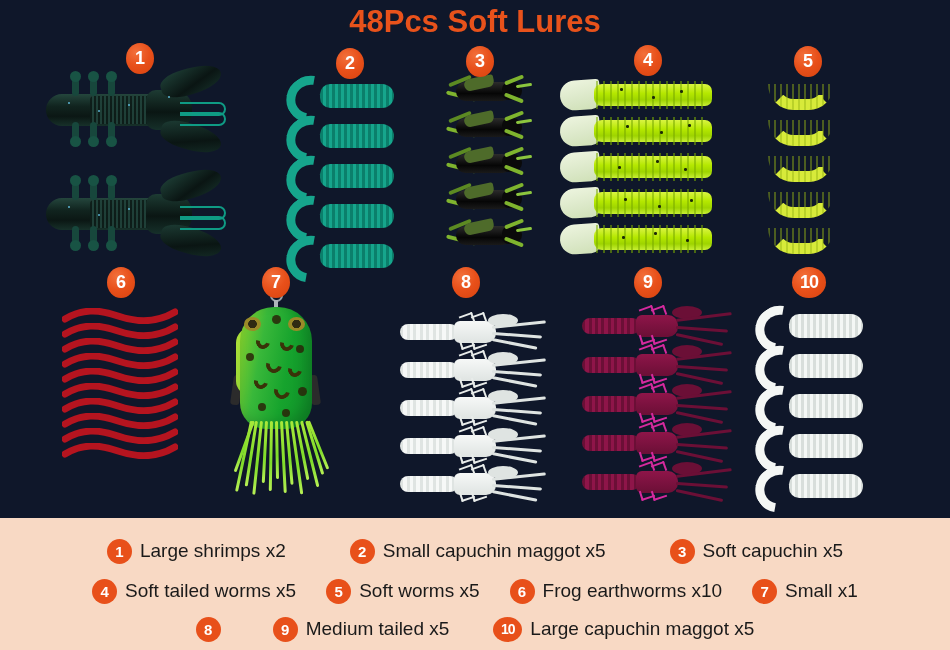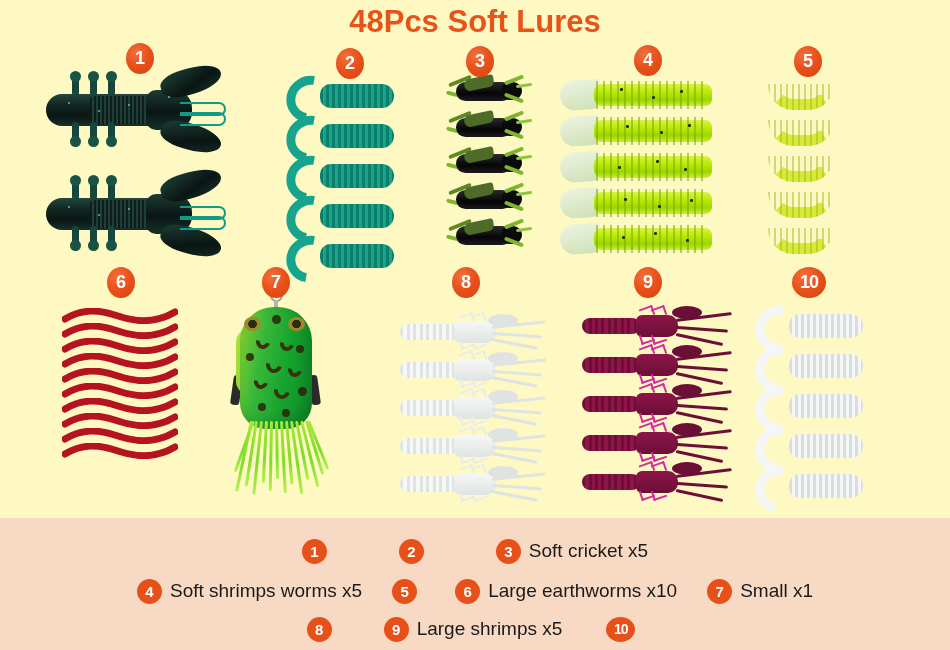--- a/index.html
+++ b/index.html
@@ -2,21 +2,21 @@
 <html><head>
 <meta charset="utf-8">
 <style>
   * { box-sizing: border-box; margin: 0; padding: 0; }
   html, body {
     width: 950px; height: 650px;
     background: #ffffff;
     font-family: "Liberation Sans", sans-serif;
     overflow: hidden;
   }
-  #page { position: relative; width: 950px; height: 578px; background: #fef9c3; padding-left: 17px; }
+  #page { position: relative; width: 950px; height: 578px; background: #0f172a; padding-left: 17px; }
 
   
   .title {
     position: absolute; top: 4px; left: 0; width: 950px;
     text-align: center;
     font-size: 31px; font-weight: bold; letter-spacing: 0px;
     color: #E8521B;
     font-family: "Liberation Sans", sans-serif;
   }
 
@@ -690,53 +690,57 @@
       <div class="badge" style="left: 262px; top: 267px;"><span>7</span></div>
       <div class="badge" style="left: 452px; top: 267px;"><span>8</span></div>
       <div class="badge" style="left: 634px; top: 267px;"><span>9</span></div>
       <div class="badge wide" style="left: 792px; top: 267px;"><span>10</span></div>
     </div>
 
   <div class="legend">
     <div class="legend-row r1" style="gap: 64px;">
         <div class="legend-item">
           <div class="legend-badge">1</div>
+          <div class="legend-text">Large shrimps x2</div>
         </div>
         <div class="legend-item">
           <div class="legend-badge">2</div>
+          <div class="legend-text">Small capuchin maggot x5</div>
         </div>
         <div class="legend-item">
           <div class="legend-badge">3</div>
-          <div class="legend-text">Soft cricket x5</div>
+          <div class="legend-text">Soft capuchin x5</div>
         </div>
       </div>
     <div class="legend-row r2" style="gap: 30px;">
         <div class="legend-item">
           <div class="legend-badge">4</div>
-          <div class="legend-text">Soft shrimps worms x5</div>
+          <div class="legend-text">Soft tailed worms x5</div>
         </div>
         <div class="legend-item">
           <div class="legend-badge">5</div>
+          <div class="legend-text">Soft worms x5</div>
         </div>
         <div class="legend-item">
           <div class="legend-badge">6</div>
-          <div class="legend-text">Large earthworms x10</div>
+          <div class="legend-text">Frog earthworms x10</div>
         </div>
         <div class="legend-item">
           <div class="legend-badge">7</div>
           <div class="legend-text">Small x1</div>
         </div>
       </div>
     <div class="legend-row r3" style="gap: 44px;">
         <div class="legend-item">
           <div class="legend-badge">8</div>
         </div>
         <div class="legend-item">
           <div class="legend-badge">9</div>
-          <div class="legend-text">Large shrimps x5</div>
+          <div class="legend-text">Medium tailed x5</div>
         </div>
         <div class="legend-item">
           <div class="legend-badge w">10</div>
+          <div class="legend-text">Large capuchin maggot x5</div>
         </div>
       </div>
   </div>
 
 </div>
 
 </body></html>

